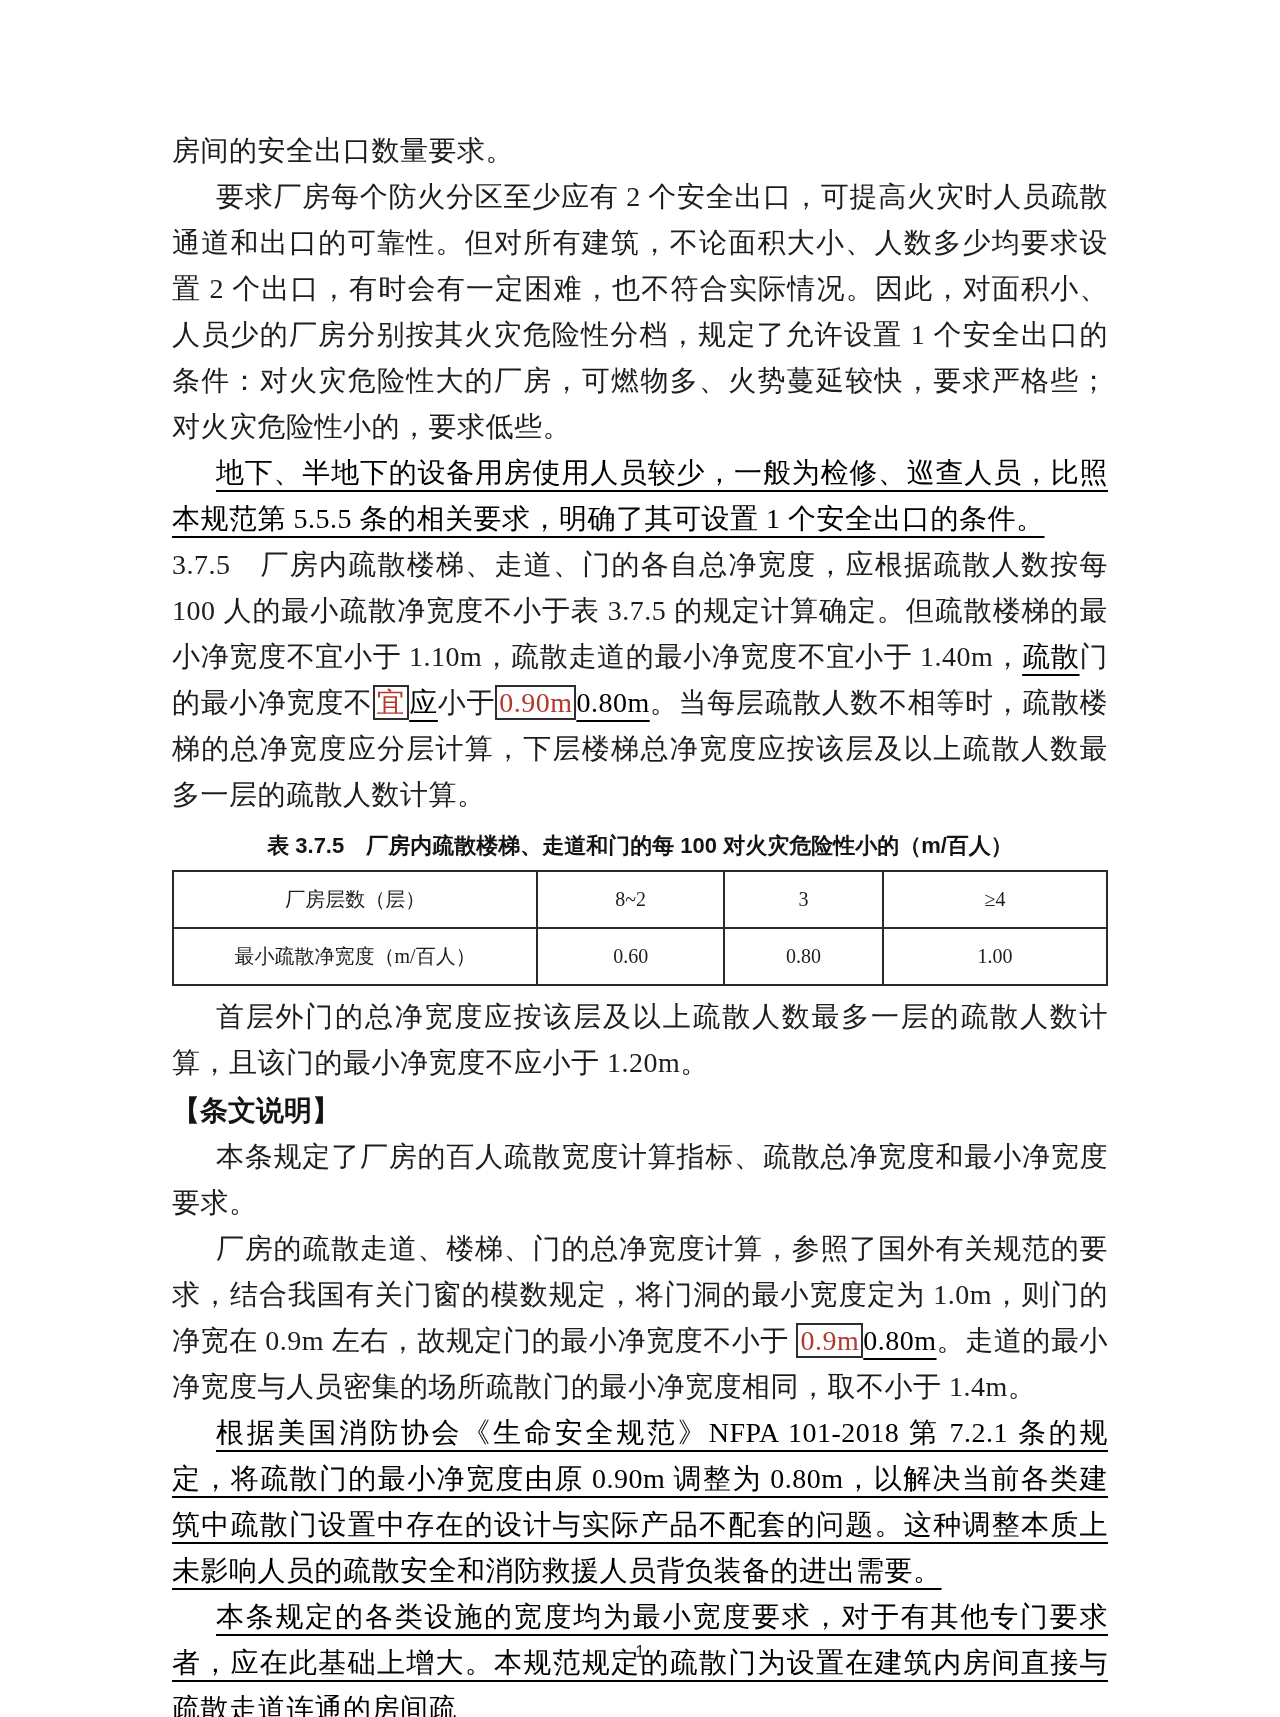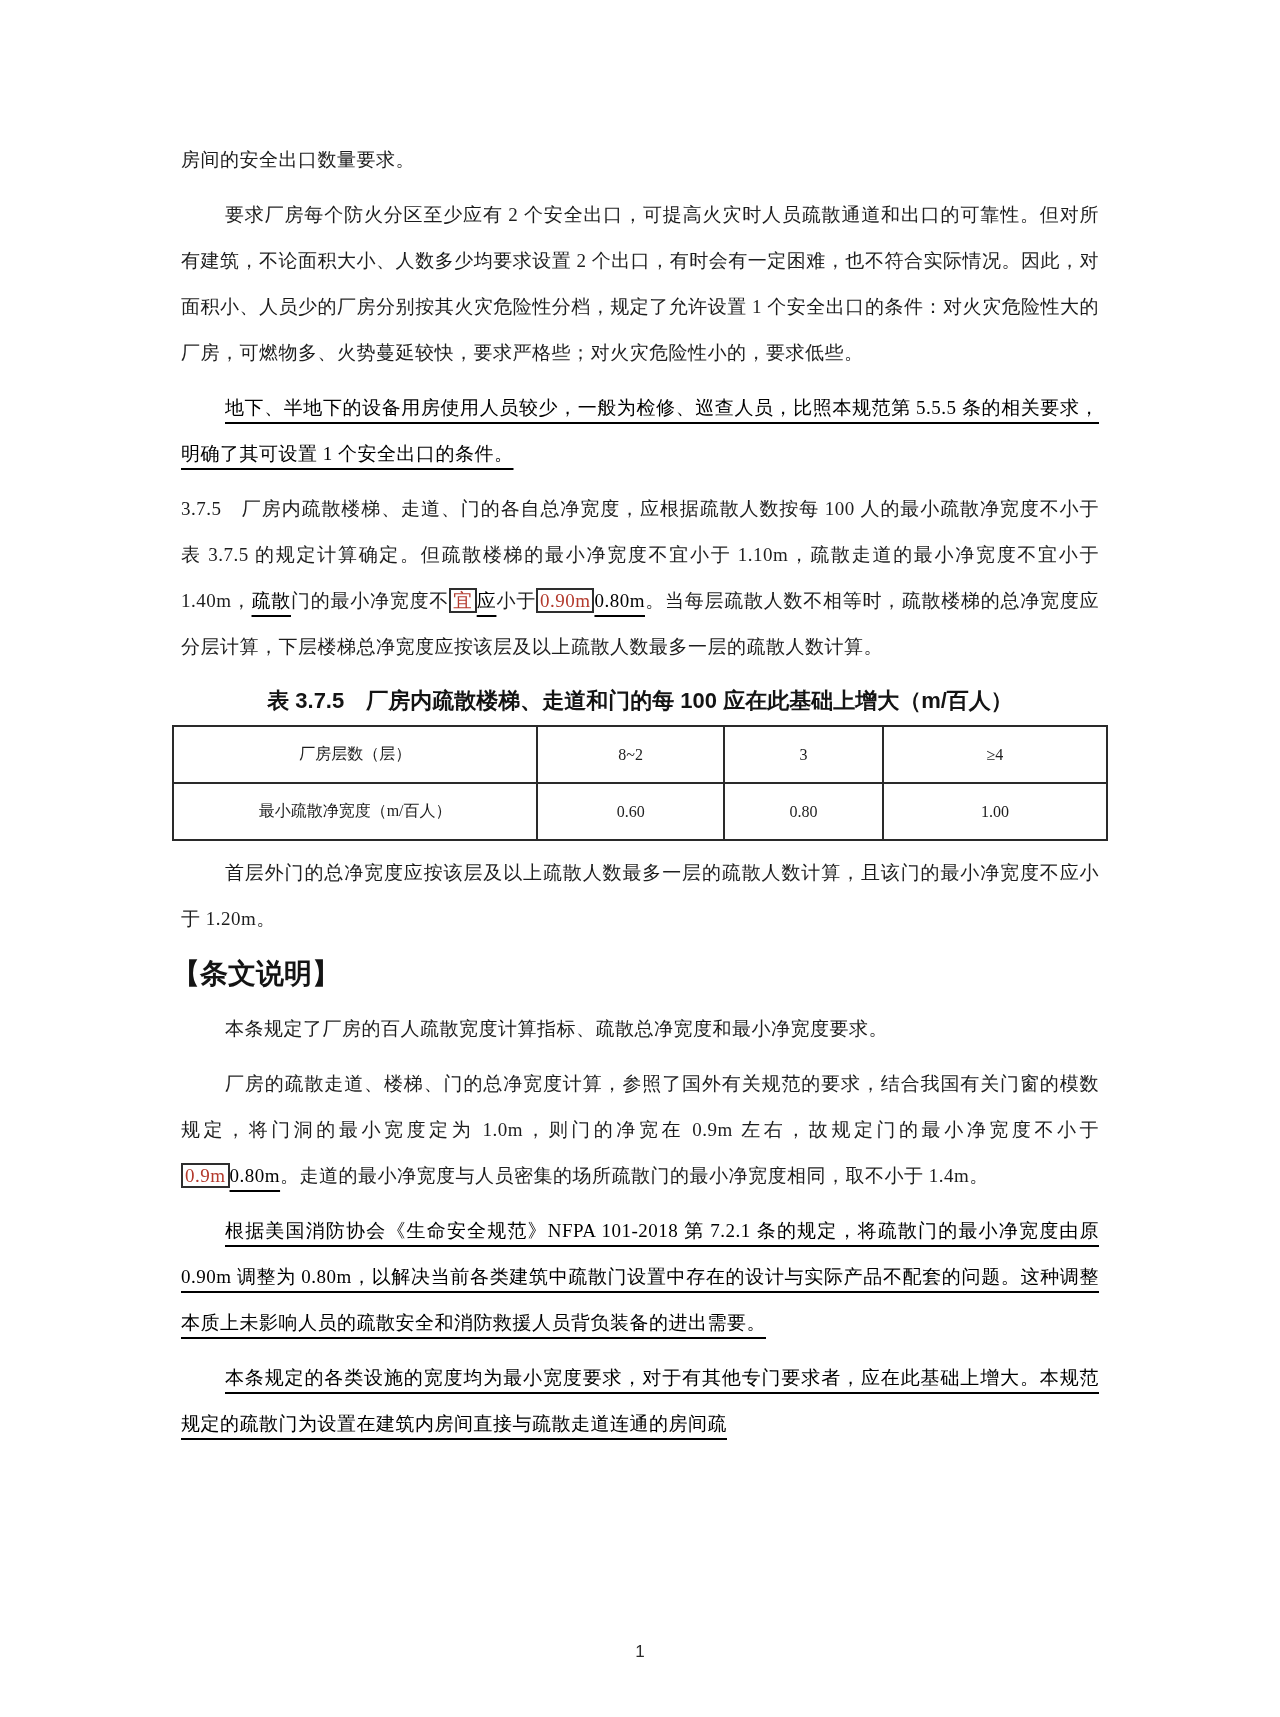--- a/index.html
+++ b/index.html
@@ -10,22 +10,22 @@
     margin: 0 auto;
     background: #ffffff;
     font-family: "Liberation Serif", "DejaVu Serif", serif;
     color: #1d1d1d;
     overflow: hidden;
   }
   .content {
     padding: 128px 172px 0 172px;
   }
   .para {
-    margin: 9px;
-    font-size: 19px;
+    margin: 0;
+    font-size: 28px;
     line-height: 46px;
     text-align: justify;
     letter-spacing: 0.5px;
   }
   .indent { text-indent: 44px; }
   .ins {
     color: #000000;
     text-decoration: underline;
     text-decoration-thickness: 2px;
     text-underline-offset: 8px;
@@ -58,21 +58,21 @@
     width: 100%;
     border-collapse: collapse;
     table-layout: fixed;
     margin: 2px 0 8px 0;
   }
   .w-table td {
     border: 2px solid #2a2a2a;
     height: 55px;
     text-align: center;
     vertical-align: middle;
-    font-size: 16px;
+    font-size: 20px;
     color: #1d1d1d;
     padding: 0 4px;
   }
   .notes-label {
     margin: 2px 0 0 0;
     font-family: "Liberation Sans", "DejaVu Sans", sans-serif;
     font-weight: bold;
     font-size: 28px;
     line-height: 46px;
     color: #141414;
@@ -97,21 +97,21 @@
 
     <p class="para">房间的安全出口数量要求。</p>
 
     <p class="para indent">要求厂房每个防火分区至少应有 2 个安全出口，可提高火灾时人员疏散通道和出口的可靠性。但对所有建筑，不论面积大小、人数多少均要求设置 2 个出口，有时会有一定困难，也不符合实际情况。因此，对面积小、人员少的厂房分别按其火灾危险性分档，规定了允许设置 1 个安全出口的条件：对火灾危险性大的厂房，可燃物多、火势蔓延较快，要求严格些；对火灾危险性小的，要求低些。</p>
 
     <p class="para indent"><span class="ins">地下、半地下的设备用房使用人员较少，一般为检修、巡查人员，比照本规范第 5.5.5 条的相关要求，明确了其可设置 1 个安全出口的条件。</span></p>
 
 
     <p class="para"><span>3.7.5　厂房内疏散楼梯、走道、门的各自总净宽度，应根据疏散人数按每 100 人的最小疏散净宽度不小于表 3.7.5 的规定计算确定。但疏散楼梯的最小净宽度不宜小于 1.10m，疏散走道的最小净宽度不宜小于 1.40m，</span><span class="ins">疏散</span><span>门的最小净宽度不</span><span class="del-box">宜</span><span class="ins">应</span><span>小于</span><span class="del-box">0.90m</span><span class="ins">0.80m</span><span>。当每层疏散人数不相等时，疏散楼梯的总净宽度应分层计算，下层楼梯总净宽度应按该层及以上疏散人数最多一层的疏散人数计算。</span></p>
 
-    <p class="table-caption">表 3.7.5　厂房内疏散楼梯、走道和门的每 100 应在此基础上增大（m/百人）</p>
+    <p class="table-caption">表 3.7.5　厂房内疏散楼梯、走道和门的每 100 对火灾危险性小的（m/百人）</p>
 
     <table class="w-table">
       <colgroup>
         <col style="width:39%">
         <col style="width:20%">
         <col style="width:17%">
         <col style="width:24%">
       </colgroup>
       <tbody>
         <tr>

